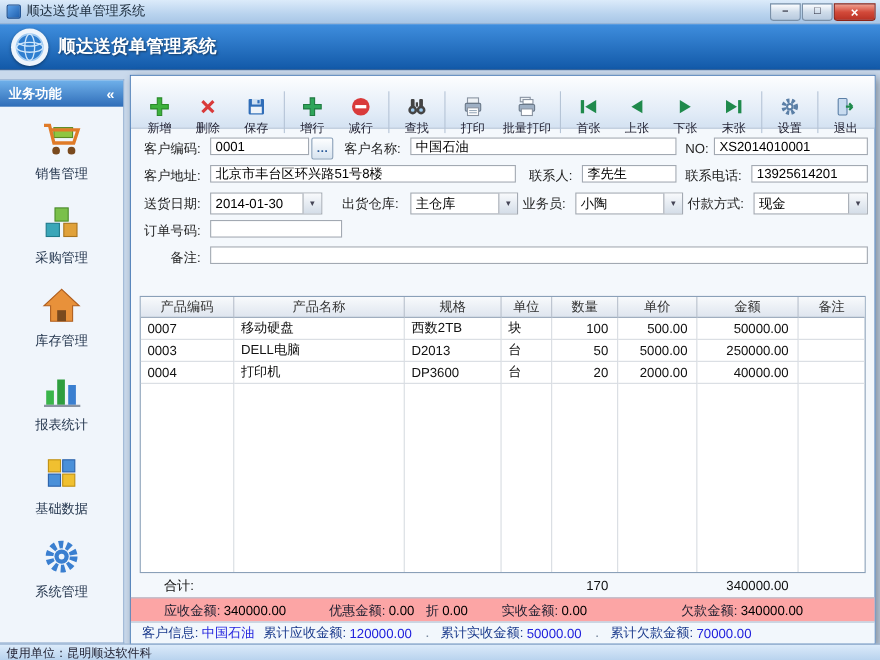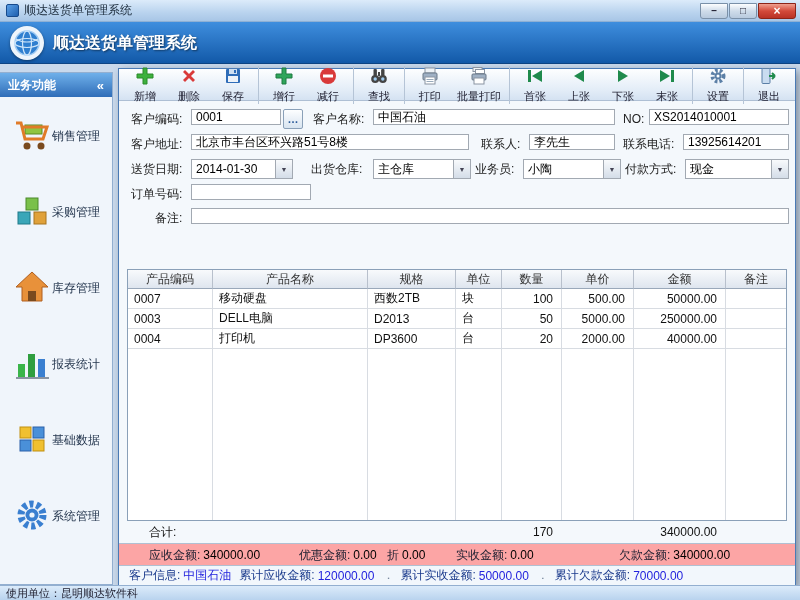--- a/index.html
+++ b/index.html
@@ -34,38 +34,38 @@
 
   
   .workspace { position:absolute; top:64px; bottom:15px; left:0; right:0; background:#c9d9ec; }
 
   
   .sidebar { position:absolute; top:8px; left:0; bottom:0; width:113px;
     background:#f0f5fb; border:1px solid #93afd0; border-left:none; }
   .sidebar-header { height:24px; background:linear-gradient(#6fb0ea,#2f6db8);
     color:#fff; font-weight:bold; display:flex; align-items:center; padding:0 8px; }
   .sidebar-header .collapse { margin-left:auto; font-size:13px; cursor:pointer; }
-  .sidebar-item { height:76px; display:flex; align-items:center; justify-content:center; cursor:pointer; }
+  .sidebar-item { height:76px; display:flex; flex-direction:column; align-items:center; justify-content:center; cursor:pointer; }
   .sidebar-item .s-icon { height:44px; display:flex; align-items:center; justify-content:center; }
   .sidebar-item .s-label { font-size:12px; color:#24364e; margin-top:2px; }
 
   
   .dialog { position:absolute; top:4px; left:118px; width:678px; height:518px;
     background:#f4f8fc; border:1px solid #4a7ab5; box-shadow:3px 3px 8px rgba(0,0,0,.35); }
   .dialog-titlebar { height:22px; background:linear-gradient(#5ea3e8,#1c63b8);
     display:flex; align-items:center; padding:0 6px; }
   .dialog-title { color:#fff; font-weight:bold; font-size:12px; margin-left:5px; }
   .dlg-close { margin-left:auto; width:17px; height:15px; border:1px solid #7a90a8; border-radius:2px;
     background:linear-gradient(#ffffff,#d4dfea); display:flex; align-items:center; justify-content:center;
     font-size:11px; color:#333; cursor:pointer; }
   .dlg-close::after { content:"×"; font-weight:bold; }
 
   
-  .toolbar { height:32px; background:linear-gradient(#fdfeff,#e2ecf7 70%,#d4e2f2);
-    border-bottom:1px solid #aebfd4; display:flex; align-items:center; padding:2px 4px; }
+  .toolbar { height:48px; background:linear-gradient(#fdfeff,#e2ecf7 70%,#d4e2f2);
+    border-bottom:1px solid #aebfd4; display:flex; align-items:flex-start; padding:14px 4px; }
   .tbtn { min-width:44px; height:44px; display:flex; flex-direction:column; align-items:center; justify-content:center;
     padding:0 5px; cursor:pointer; border:1px solid transparent; border-radius:3px; }
   .tbtn .ticon { height:21px; display:flex; align-items:center; }
   .tbtn .tlabel { font-size:11px; color:#223; margin-top:2px; white-space:nowrap; }
   .tsep { width:1px; height:38px; background:#b5c4d6; margin:0 3px; }
 
   
   .form { position:relative; height:130px; }
   .f-label { position:absolute; height:20px; line-height:20px; color:#222; }
   .f-input { position:absolute; height:16px; border:1px solid #a2a9b2; background:#fff; font-size:12px;

